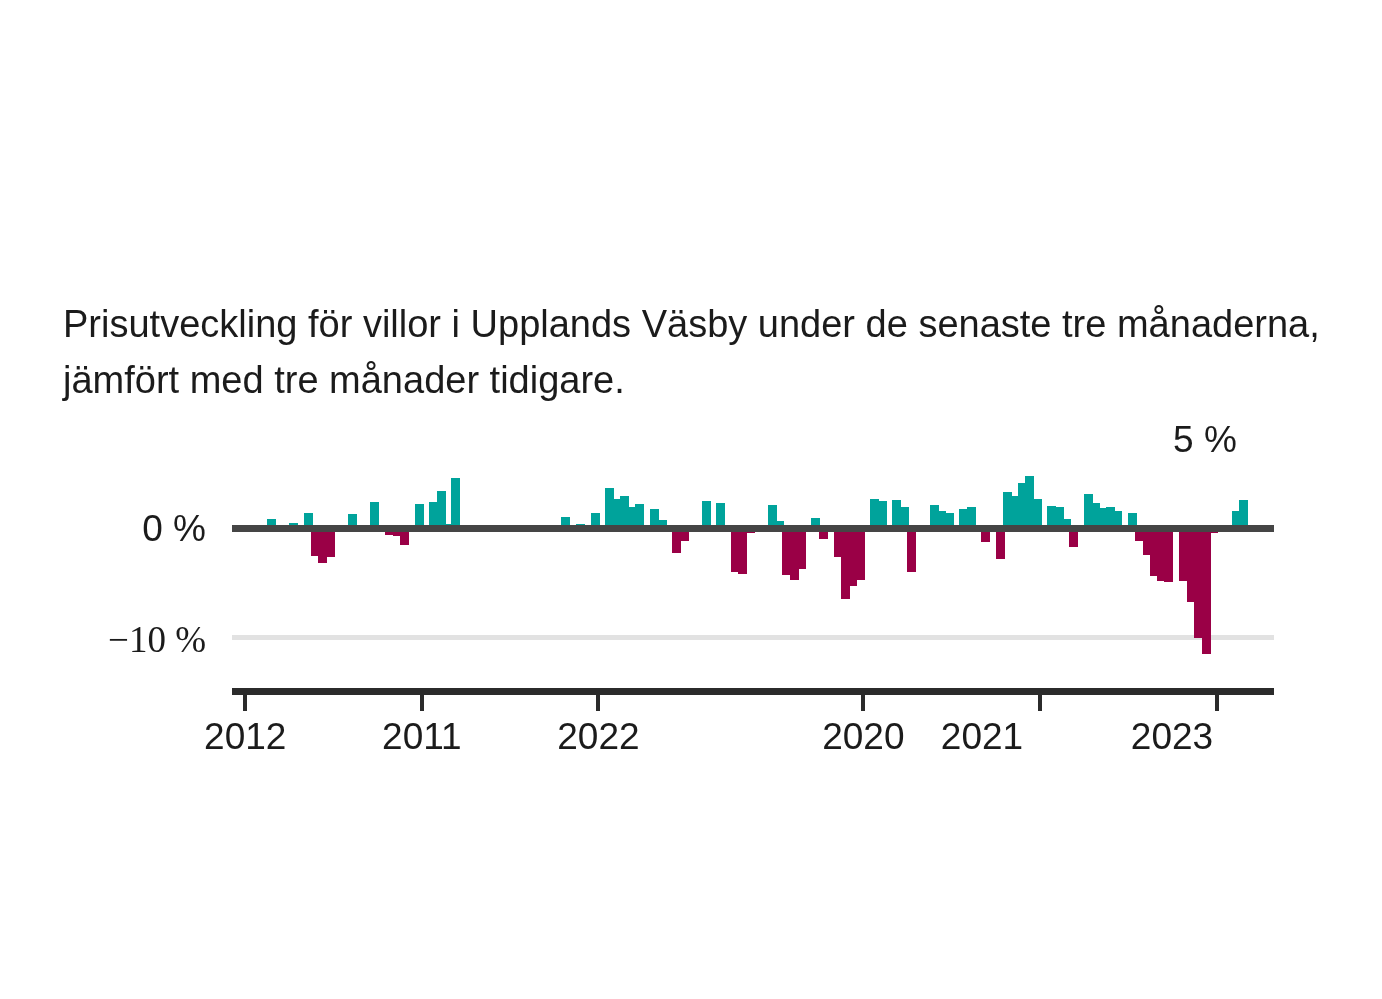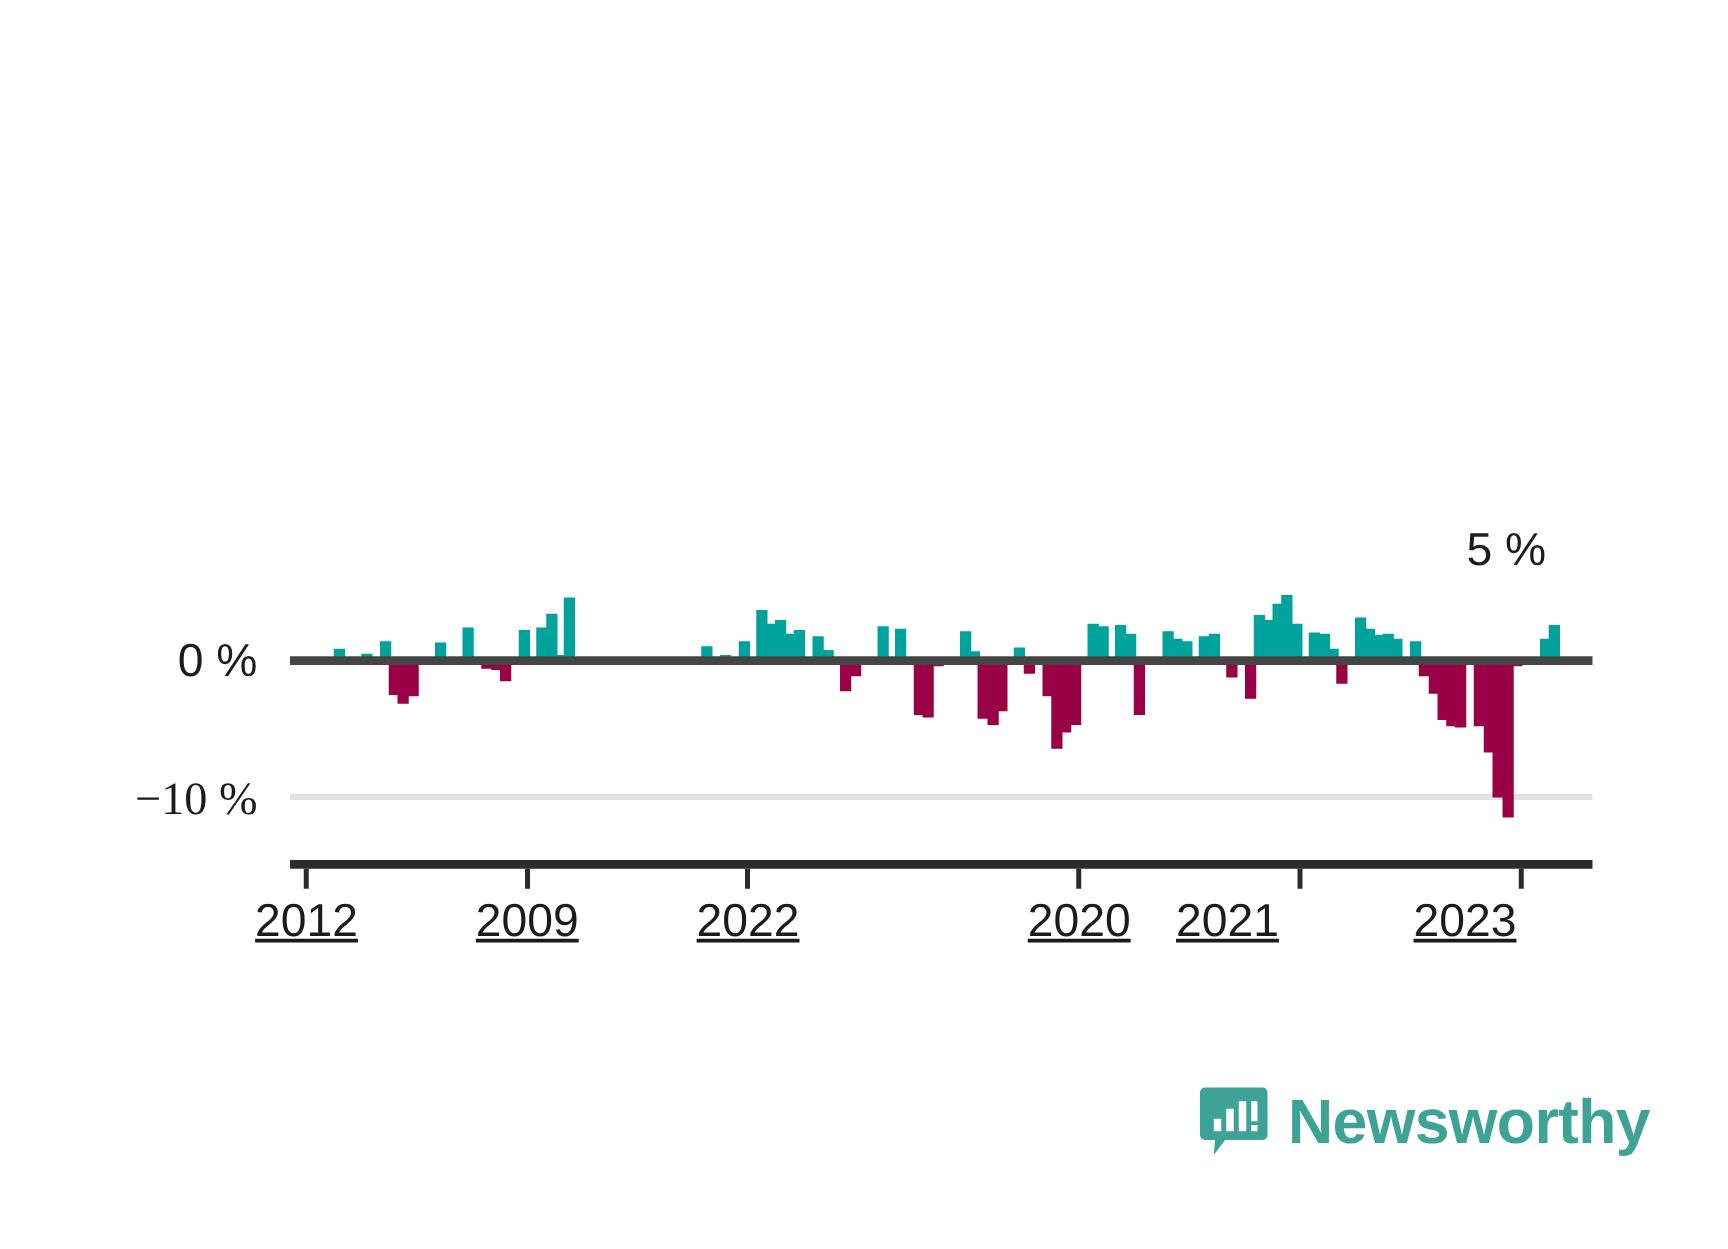--- a/index.html
+++ b/index.html
@@ -44,21 +44,20 @@
     background:#2b2b2b;
   }
   .tick{
     position:absolute;top:695px;width:4px;height:16px;background:#2b2b2b;
   }
   .xlabel{
     position:absolute;top:716px;
     font-size:37px;color:#1b1b1b;
     transform:translateX(-50%);
     white-space:nowrap;
-    text-decoration:underline;
   }
   .ylabel{
     position:absolute;font-size:37px;color:#1b1b1b;
     white-space:nowrap;text-align:right;
   }
   .ylabel-zero{left:96px;top:508px;width:110px;}
   .ylabel-neg{left:76px;top:618px;width:130px;font-family:Liberation Serif, serif;}
   .ylabel-top{left:1150px;top:419px;width:110px;text-align:center;}
 
   .bar{position:absolute;bottom:auto;}
@@ -80,20 +79,21 @@
   .logo-text{
     font-size:50px;font-weight:bold;color:#3da396;letter-spacing:-0.5px;
     line-height:58px;
   }
 </style>
 </head>
 <body>
 
 <div class="page">
 
+  <p class="subtitle">Prisutveckling för villor i Upplands Väsby under de senaste tre månaderna, jämfört med tre månader tidigare.</p>
 
   <div class="chart">
     <div class="grid-line"></div>
     <div class="plot" id="plot"></div>
     <div class="bar pos" style="left: 267.237px; width: 9px; height: 8.72px; top: 519.28px; position: absolute;"></div>
       <div class="bar pos" style="left: 289.314px; width: 9px; height: 5.45px; top: 522.55px; position: absolute;"></div>
       <div class="bar pos" style="left: 304.325px; width: 9px; height: 15.26px; top: 512.74px; position: absolute;"></div>
       <div class="bar neg" style="left: 311.39px; width: 9px; height: 25.07px; top: 531px; position: absolute;"></div>
       <div class="bar neg" style="left: 318.454px; width: 9px; height: 31.61px; top: 531px; position: absolute;"></div>
       <div class="bar neg" style="left: 326.402px; width: 9px; height: 26.16px; top: 531px; position: absolute;"></div>
@@ -173,44 +173,31 @@
       <div class="bar neg" style="left: 1201.51px; width: 9px; height: 123.17px; top: 531px; position: absolute;"></div>
       <div class="bar neg" style="left: 1209.45px; width: 9px; height: 2.18px; top: 531px; position: absolute;"></div>
       <div class="bar pos" style="left: 1231.53px; width: 9px; height: 17.44px; top: 510.56px; position: absolute;"></div>
       <div class="bar pos" style="left: 1238.59px; width: 9px; height: 28.34px; top: 499.66px; position: absolute;"></div>
       <div class="zero-line"></div>
     <div class="x-axis"></div>
     <div id="xticks">
         <div class="tick" style="left: 243.246px;"></div>
         <div class="xlabel" style="left: 245.246px;">2012</div>
         <div class="tick" style="left: 419.856px;"></div>
-        <div class="xlabel" style="left: 421.856px;">2009</div>
+        <div class="xlabel" style="left: 421.856px;">2011</div>
         <div class="tick" style="left: 596.466px;"></div>
         <div class="xlabel" style="left: 598.466px;">2022</div>
         <div class="tick" style="left: 861.381px;"></div>
         <div class="xlabel" style="left: 863.381px;">2020</div>
         <div class="tick" style="left: 1037.99px;"></div>
         <div class="xlabel" style="left: 982px;">2021</div>
         <div class="tick" style="left: 1214.6px;"></div>
         <div class="xlabel" style="left: 1172px;">2023</div>
       </div>
 
     <div class="ylabel ylabel-zero">0 %</div>
     <div class="ylabel ylabel-neg">−10 %</div>
     <div class="ylabel ylabel-top">5 %</div>
   </div>
 
 
-  <div class="logo">
-    <span class="logo-mark">
-      <svg width="58" height="58" viewBox="0 0 58 58" aria-hidden="true">
-        <path d="M6 2 H52 A4 4 0 0 1 56 6 V40 A4 4 0 0 1 52 44 H22 L13 56 L14 44 H6 A4 4 0 0 1 2 40 V6 A4 4 0 0 1 6 2 Z" fill="#3da396"></path>
-        <rect x="13" y="27" width="6" height="10" fill="#ffffff"></rect>
-        <rect x="23" y="19" width="6" height="18" fill="#ffffff"></rect>
-        <rect x="33" y="13" width="6" height="24" fill="#ffffff"></rect>
-        <rect x="43" y="13" width="5" height="16" fill="#ffffff"></rect>
-        <rect x="43" y="32" width="5" height="5" fill="#ffffff"></rect>
-      </svg>
-    </span>
-    <span class="logo-text">Newsworthy</span>
-  </div>
 
 </div>
 
 </body></html>

